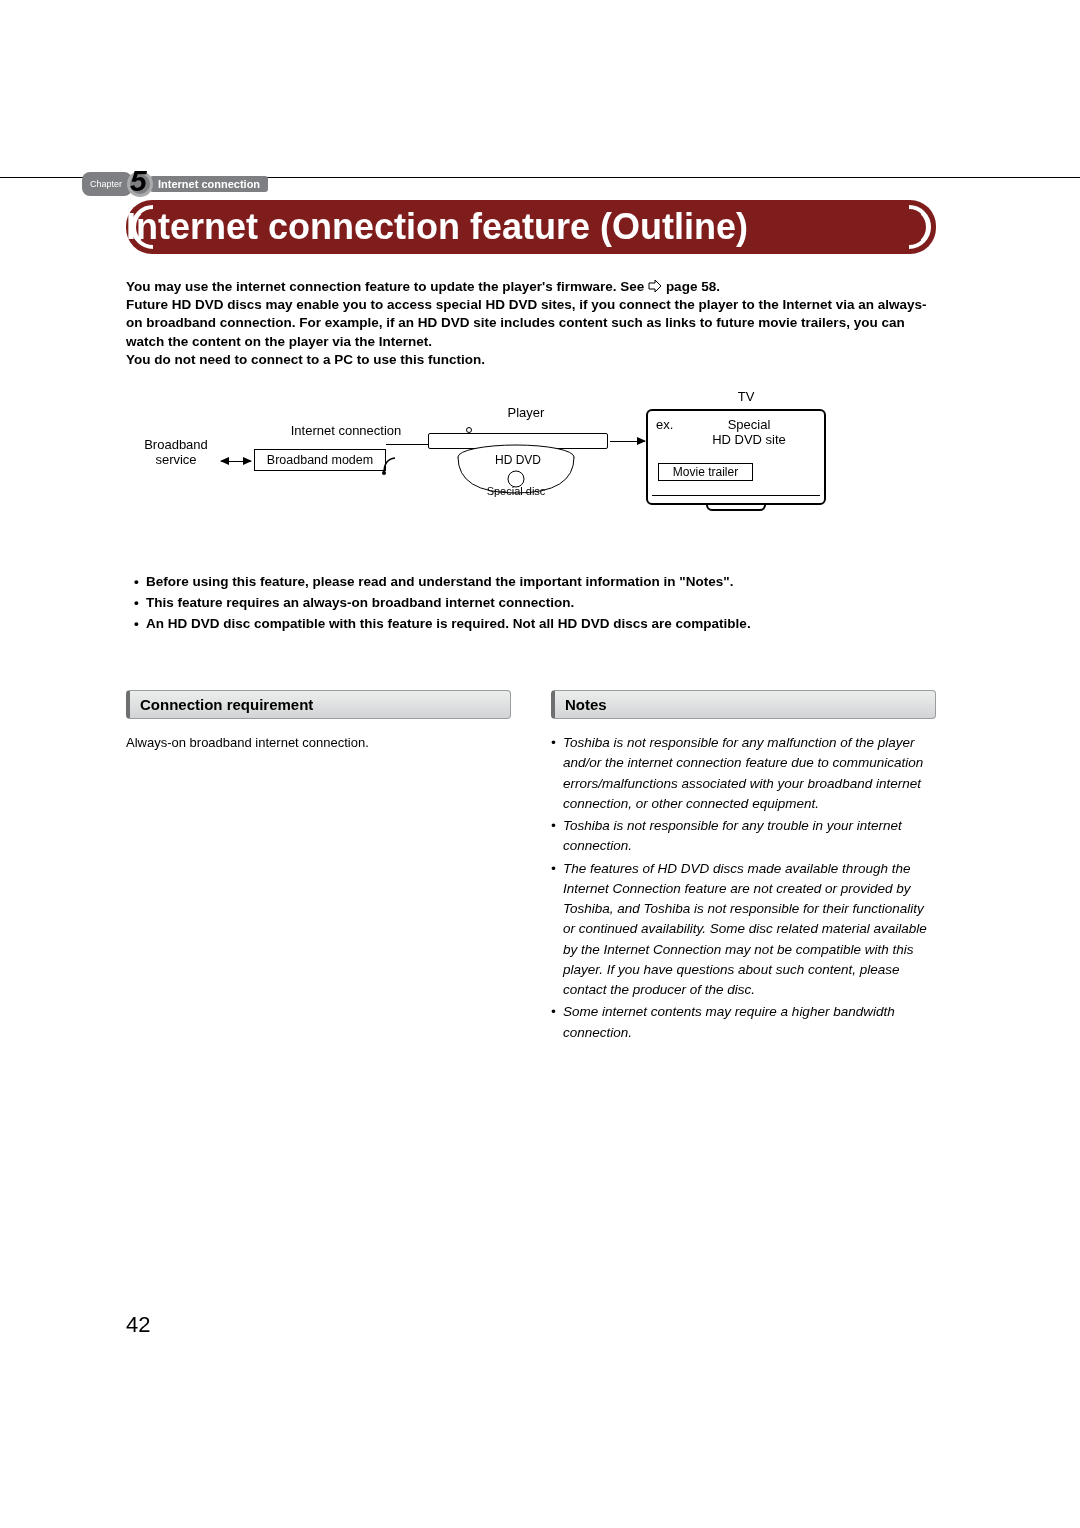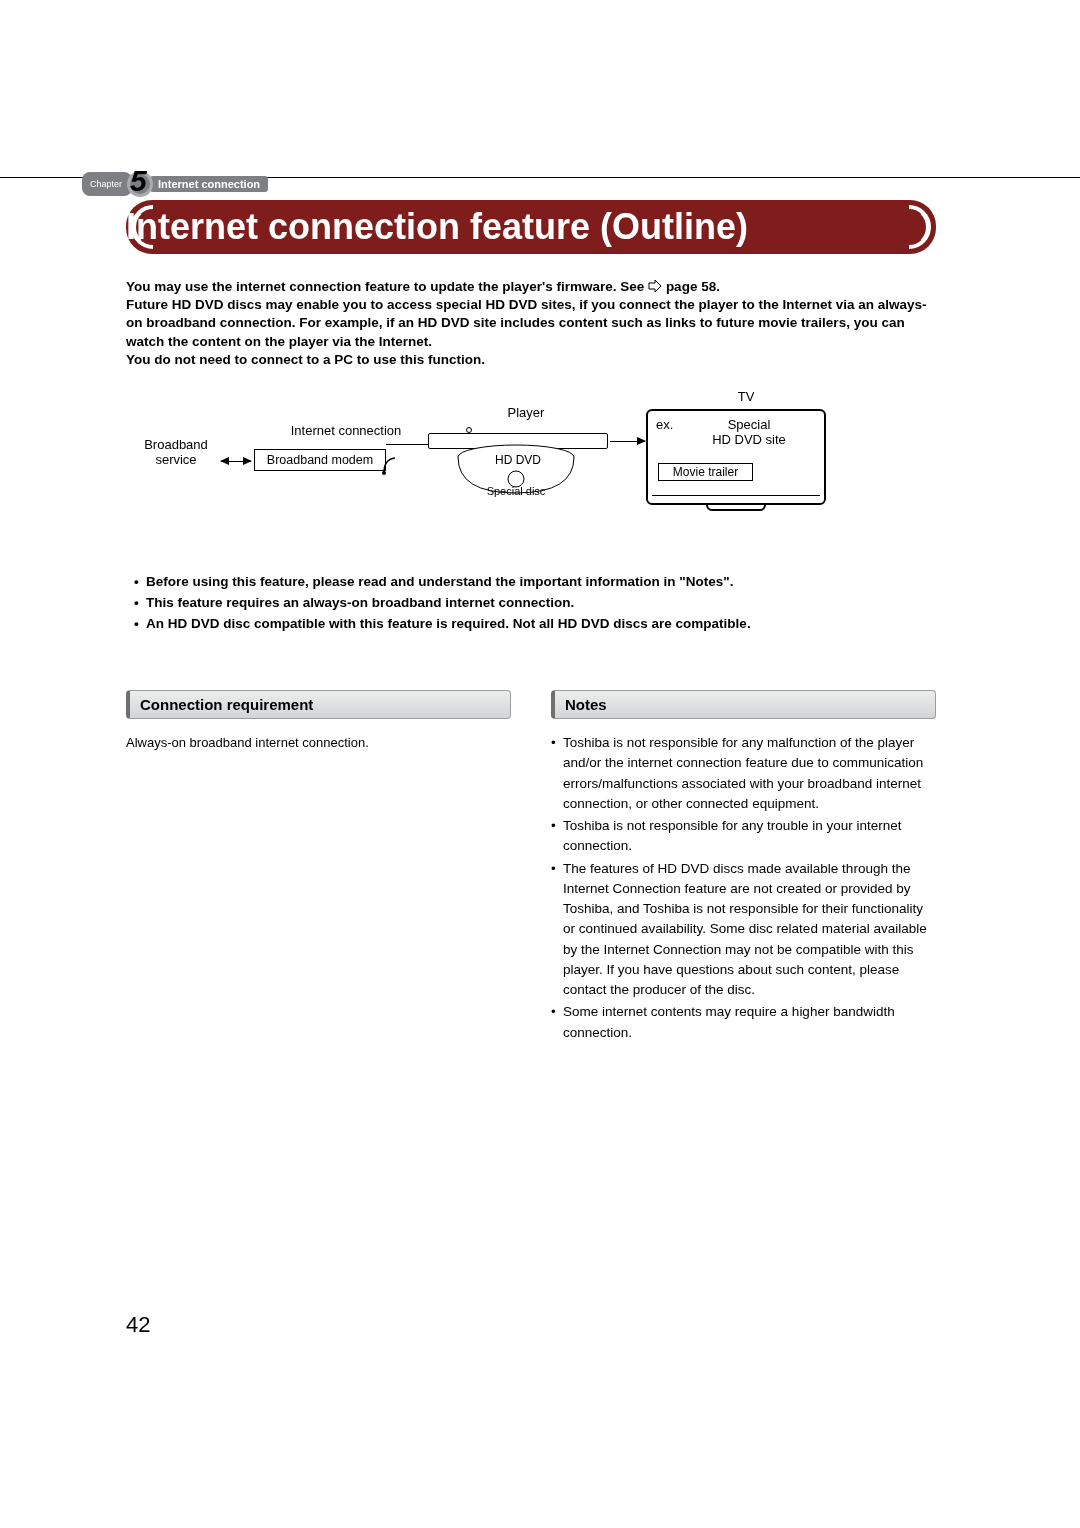--- a/index.html
+++ b/index.html
@@ -109,21 +109,21 @@
   }
   .two-col {
     position: absolute; left: 126px; top: 690px; width: 810px;
     display: flex; gap: 40px;
   }
   .col { flex: 1; }
   .col .body-text {
     margin-top: 14px; font-size: 13px; line-height: 1.5;
   }
   .notes-list { margin-top: 14px; font-size: 13.5px; line-height: 1.5; }
-  .notes-list li { list-style: none; position: relative; padding-left: 12px; margin-bottom: 2px;}
+  .notes-list li { list-style: none; position: relative; padding-left: 12px; margin-bottom: 2px; font-style: italic;}
   .notes-list li::before { content: "•"; position: absolute; left: 0; top: 0; }
   .page-num {
     position: absolute; left: 126px; top: 1312px;
     font-size: 22px; font-weight: normal;
   }
   
   .d-label { position: absolute; font-size: 13px; text-align: center; }
   .d-box { position: absolute; border: 1px solid #000; background: #fff; font-size: 12.5px; text-align: center; display: flex; align-items: center; justify-content: center; }
   .d-arrow-r {
     position: absolute; height: 1px; background: #000;

